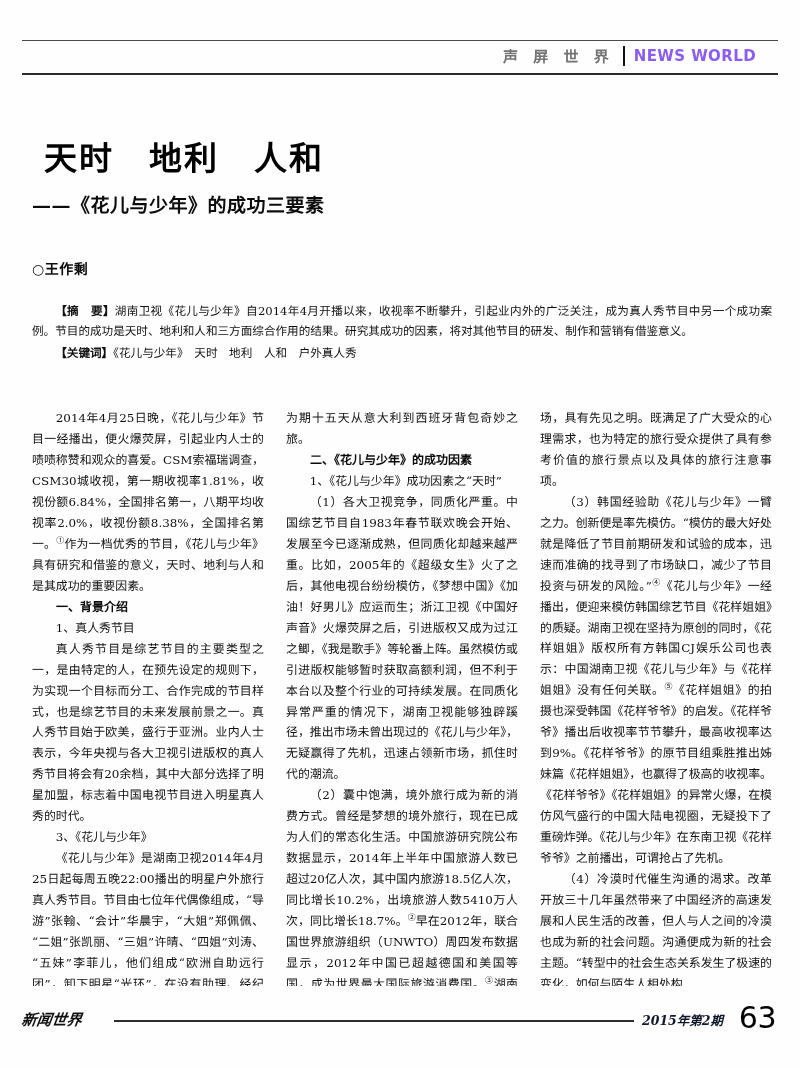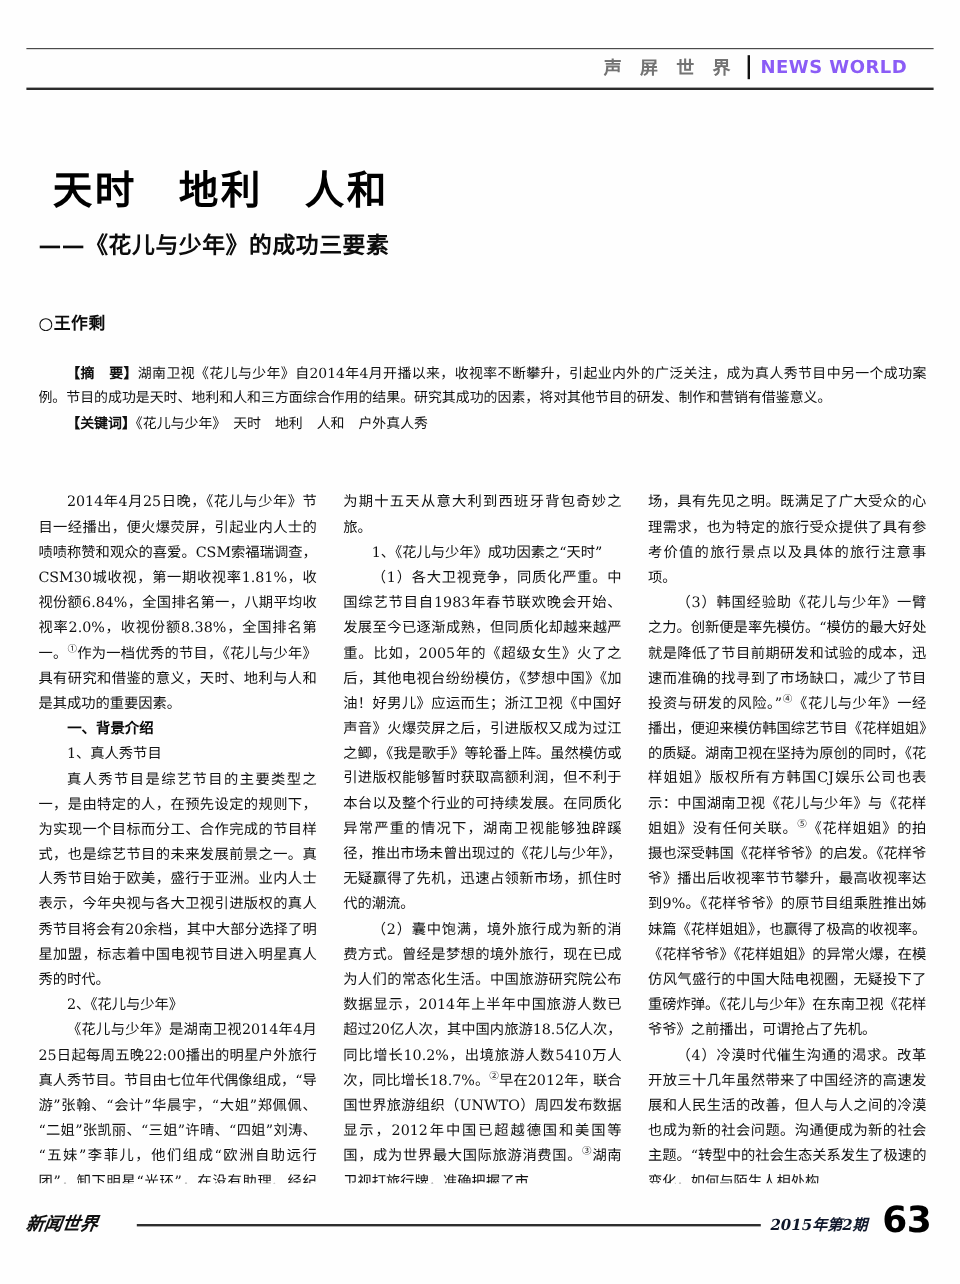--- a/index.html
+++ b/index.html
@@ -224,21 +224,21 @@
     font-weight: bold;
     font-style: italic;
     font-size: 12.5px;
     color: #0f172a;
   }
   .footer-pageno {
     position: absolute;
     right: 2px;
     top: -6px;
     font-family: "DejaVu Sans", "Liberation Sans", sans-serif;
-    font-weight: bold;
+    font-weight: normal;
     font-size: 30px;
     color: #000;
     letter-spacing: -0.5px;
   }
 </style>
 </head>
 <body>
 
 <div class="page">
 
@@ -264,26 +264,27 @@
     <p class="keywords"><span class="lead-label">【关键词】</span><span>《花儿与少年》　天时　地利　人和　户外真人秀</span></p>
   </div>
 
   <div class="body-columns">
 
     <div class="col">
       <p><span>2014年4月25日晚，《花儿与少年》节目一经播出，便火爆荧屏，引起业内人士的啧啧称赞和观众的喜爱。CSM索福瑞调查，CSM30城收视，第一期收视率1.81%，收视份额6.84%，全国排名第一，八期平均收视率2.0%，收视份额8.38%，全国排名第一。</span><sup class="ref">①</sup><span>作为一档优秀的节目，《花儿与少年》具有研究和借鉴的意义，天时、地利与人和是其成功的重要因素。</span></p>
       <h3 class="sec">一、背景介绍</h3>
       <h4 class="subsec">1、真人秀节目</h4>
       <p>真人秀节目是综艺节目的主要类型之一，是由特定的人，在预先设定的规则下，为实现一个目标而分工、合作完成的节目样式，也是综艺节目的未来发展前景之一。真人秀节目始于欧美，盛行于亚洲。业内人士表示，今年央视与各大卫视引进版权的真人秀节目将会有20余档，其中大部分选择了明星加盟，标志着中国电视节目进入明星真人秀的时代。</p>
-      <h4 class="subsec">2、《花儿与少年》</h4>
+      <h4 class="subsec">3、《花儿与少年》</h4>
       <p>《花儿与少年》是湖南卫视2014年4月25日起每周五晚22:00播出的明星户外旅行真人秀节目。节目由七位年代偶像组成，“导游”张翰、“会计”华晨宇，“大姐”郑佩佩、“二姐”张凯丽、“三姐”许晴、“四姐”刘涛、“五妹”李菲儿，他们组成“欧洲自助远行团”，卸下明星“光环”，在没有助理、经纪人，经费有限的情况下，开启一段</p>
     </div>
 
     <div class="col">
       <p class="noindent">为期十五天从意大利到西班牙背包奇妙之旅。</p>
+      <h3 class="sec">二、《花儿与少年》的成功因素</h3>
       <h4 class="subsec">1、《花儿与少年》成功因素之“天时”</h4>
       <p>（1）各大卫视竞争，同质化严重。中国综艺节目自1983年春节联欢晚会开始、发展至今已逐渐成熟，但同质化却越来越严重。比如，2005年的《超级女生》火了之后，其他电视台纷纷模仿，《梦想中国》《加油！好男儿》应运而生；浙江卫视《中国好声音》火爆荧屏之后，引进版权又成为过江之鲫，《我是歌手》等轮番上阵。虽然模仿或引进版权能够暂时获取高额利润，但不利于本台以及整个行业的可持续发展。在同质化异常严重的情况下，湖南卫视能够独辟蹊径，推出市场未曾出现过的《花儿与少年》，无疑赢得了先机，迅速占领新市场，抓住时代的潮流。</p>
       <p><span>（2）囊中饱满，境外旅行成为新的消费方式。曾经是梦想的境外旅行，现在已成为人们的常态化生活。中国旅游研究院公布数据显示，2014年上半年中国旅游人数已超过20亿人次，其中国内旅游18.5亿人次，同比增长10.2%，出境旅游人数5410万人次，同比增长18.7%。</span><sup class="ref">②</sup><span>早在2012年，联合国世界旅游组织（UNWTO）周四发布数据显示，2012年中国已超越德国和美国等国，成为世界最大国际旅游消费国。</span><sup class="ref">③</sup><span>湖南卫视打旅行牌，准确把握了市</span></p>
     </div>
 
     <div class="col">
       <p class="noindent">场，具有先见之明。既满足了广大受众的心理需求，也为特定的旅行受众提供了具有参考价值的旅行景点以及具体的旅行注意事项。</p>
       <p><span>（3）韩国经验助《花儿与少年》一臂之力。创新便是率先模仿。“模仿的最大好处就是降低了节目前期研发和试验的成本，迅速而准确的找寻到了市场缺口，减少了节目投资与研发的风险。”</span><sup class="ref">④</sup><span>《花儿与少年》一经播出，便迎来模仿韩国综艺节目《花样姐姐》的质疑。湖南卫视在坚持为原创的同时，《花样姐姐》版权所有方韩国CJ娱乐公司也表示：中国湖南卫视《花儿与少年》与《花样姐姐》没有任何关联。</span><sup class="ref">⑤</sup><span>《花样姐姐》的拍摄也深受韩国《花样爷爷》的启发。《花样爷爷》播出后收视率节节攀升，最高收视率达到9%。《花样爷爷》的原节目组乘胜推出姊妹篇《花样姐姐》，也赢得了极高的收视率。《花样爷爷》《花样姐姐》的异常火爆，在模仿风气盛行的中国大陆电视圈，无疑投下了重磅炸弹。《花儿与少年》在东南卫视《花样爷爷》之前播出，可谓抢占了先机。</span></p>
       <p>（4）冷漠时代催生沟通的渴求。改革开放三十几年虽然带来了中国经济的高速发展和人民生活的改善，但人与人之间的冷漠也成为新的社会问题。沟通便成为新的社会主题。“转型中的社会生态关系发生了极速的变化，如何与陌生人相处构</p>
     </div>

